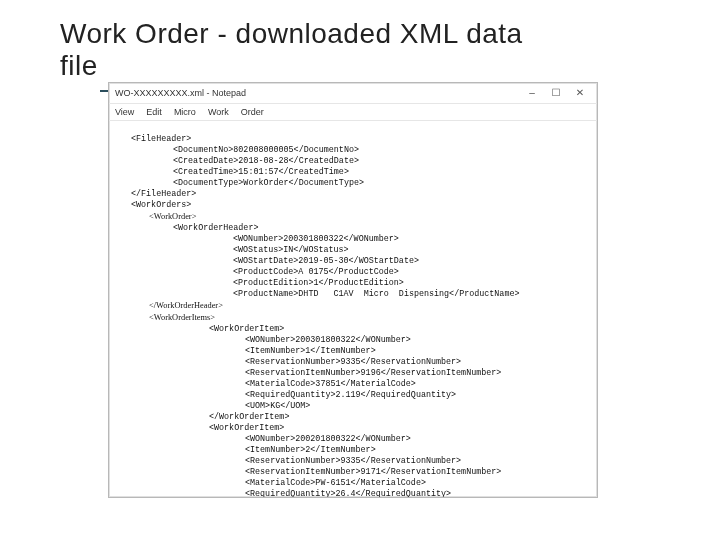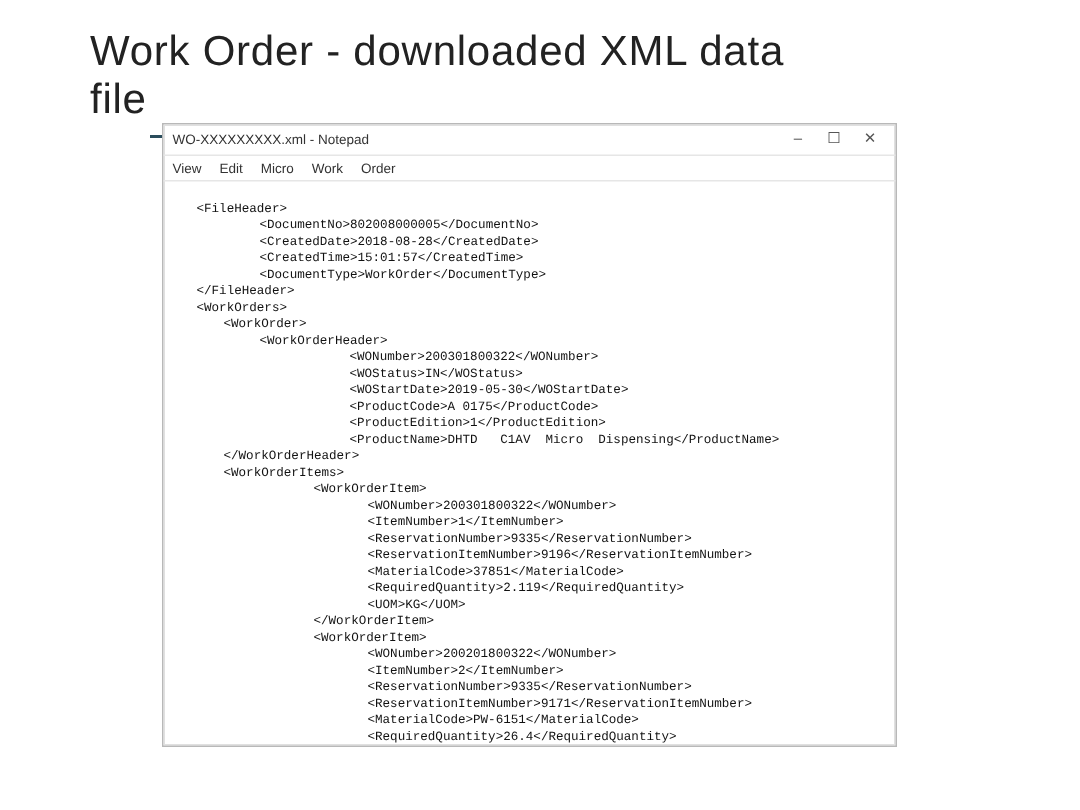--- a/index.html
+++ b/index.html
@@ -122,21 +122,21 @@
     line-height: 11px;
     color: #111;
     white-space: pre;
     overflow: hidden;
   }
   .np-body .line {
     white-space: pre;
   }
   
   .ind1 { padding-left: 18px; text-align: center; }
-  .ind2 { padding-left: 36px; }
+  .ind2 { padding-left: 36px; font-family: Liberation Serif, serif; }
   .ind3 { padding-left: 60px; }
   .ind4 { padding-left: 96px; margin-top: 45px; }
   .ind5 { padding-left: 120px; }
   .ind6 { padding-left: 132px; }
 </style>
 </head>
 <body>
 
 <div class="slide">
 

